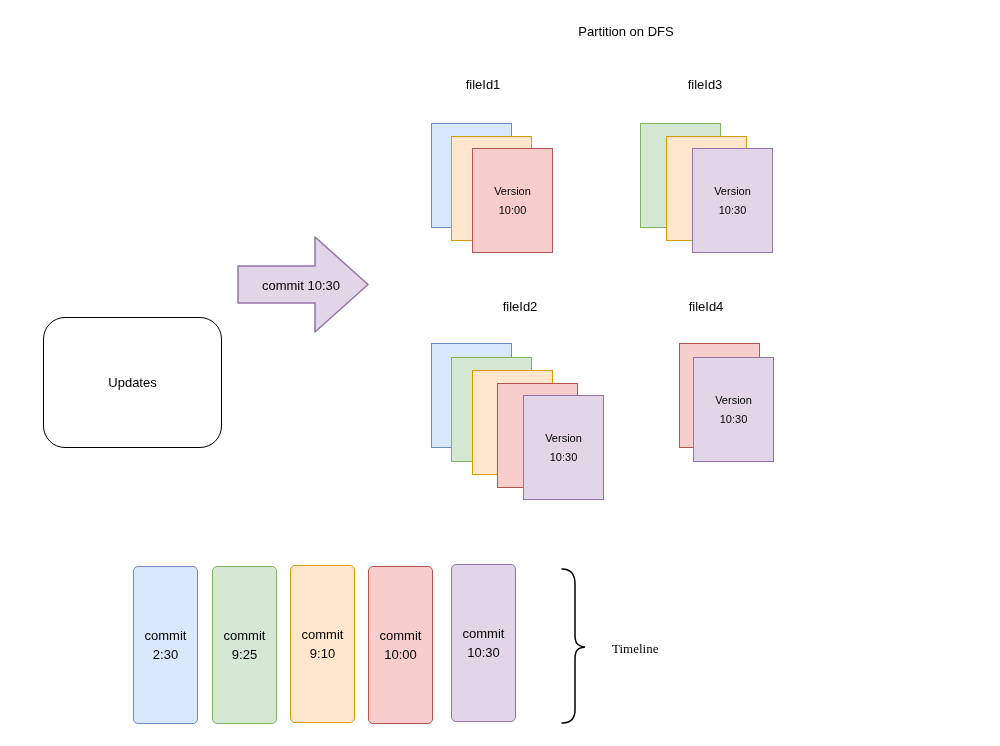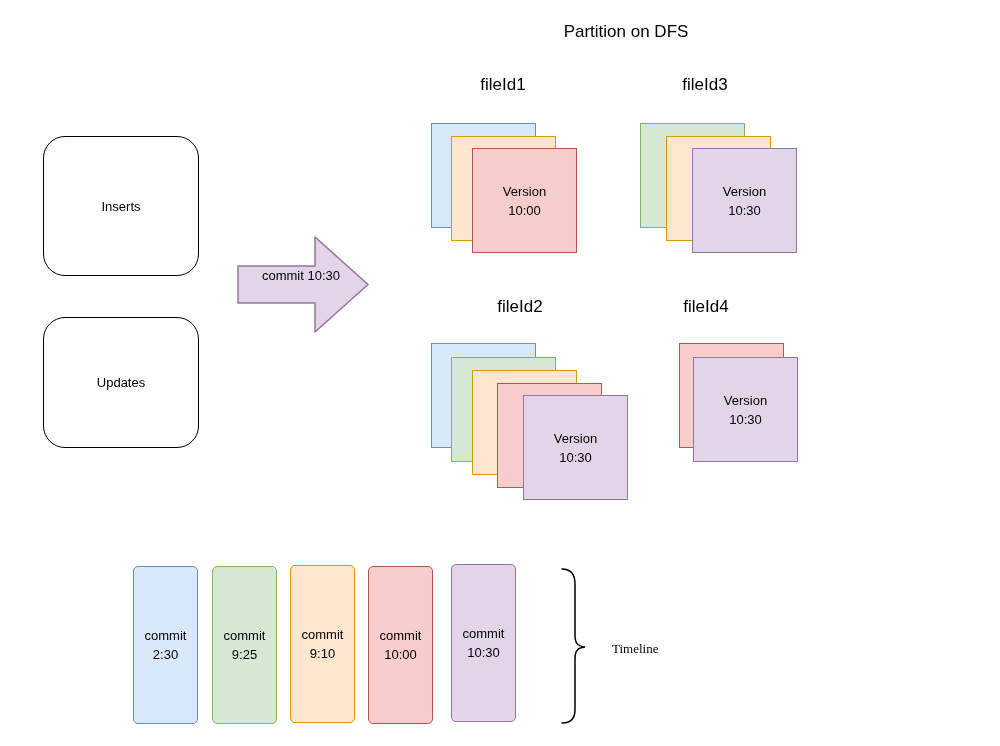--- a/index.html
+++ b/index.html
@@ -14,45 +14,45 @@
     height: 746px;
     background: #ffffff;
     overflow: hidden;
     font-size: 13px;
   }
   .label {
     position: absolute;
     transform: translateX(-50%);
     white-space: nowrap;
     text-align: center;
-    font-size: 17px;
+    font-size: 13px;
     line-height: 15px;
   }
   .rbox {
     position: absolute;
     border: 1.5px solid #000000;
     border-radius: 22px;
     background: #ffffff;
     box-sizing: border-box;
     display: flex;
     align-items: center;
     justify-content: center;
     font-size: 13px;
   }
   .sq {
     position: absolute;
-    width: 105px;
+    width: 81px;
     height: 105px;
     border: 1px solid #000;
     box-sizing: border-box;
     display: flex;
     align-items: center;
     justify-content: center;
     text-align: center;
-    font-size: 13px;
+    font-size: 11px;
     line-height: 19px;
   }
   .pill {
     position: absolute;
     width: 65px;
     height: 158px;
     border: 1px solid #000;
     border-radius: 5px;
     box-sizing: border-box;
     display: flex;
@@ -70,34 +70,31 @@
     font-size: 13px;
   }
 </style>
 </head>
 <body>
 
 <div class="canvas">
 
   <div class="label" style="left:626px; top:24px;">Partition on DFS</div>
 
-  <div class="rbox" style="left:43px; top:136px; width:156px; height:140px;">
-    <span>Inserts</span>
-  </div>
-  <div class="rbox" style="left:43px; top:317px; width:156px; height:131px;">
+  <div class="rbox" style="left:43px; top:317px; width:179px; height:131px;">
     <span>Updates</span>
   </div>
 
   <svg class="abs-svg" style="left:236px; top:235px;" width="134" height="100" viewBox="0 0 134 100">
     <polygon points="2,31 79,31 79,2 132,49.5 79,97 79,68 2,68" stroke-width="1.5" stroke-linejoin="round" fill="#e1d5e7" stroke="#9673a6"></polygon>
   </svg>
-  <div class="arrow-label" style="left:301px; top:268px;">commit 10:30</div>
+  <div class="arrow-label" style="left:301px; top:278px;">commit 10:30</div>
 
   <div>
-    <div class="label" style="left:483px; top:77px;margin-left:20px;">fileId1</div>
+    <div class="label" style="left:483px; top:77px;">fileId1</div>
     <div class="sq" style="left: 431px; top: 123px; background-color: rgb(218, 232, 252); border-color: rgb(108, 142, 191);"></div>
     <div class="sq" style="left: 451px; top: 136px; background-color: rgb(255, 230, 204); border-color: rgb(215, 155, 0);"></div>
     <div class="sq" style="left: 472px; top: 148px; background-color: rgb(248, 206, 204); border-color: rgb(184, 84, 80);">
       <div>
         <div>Version</div>
         <div>10:00</div>
       </div>
     </div>
   </div>
 

